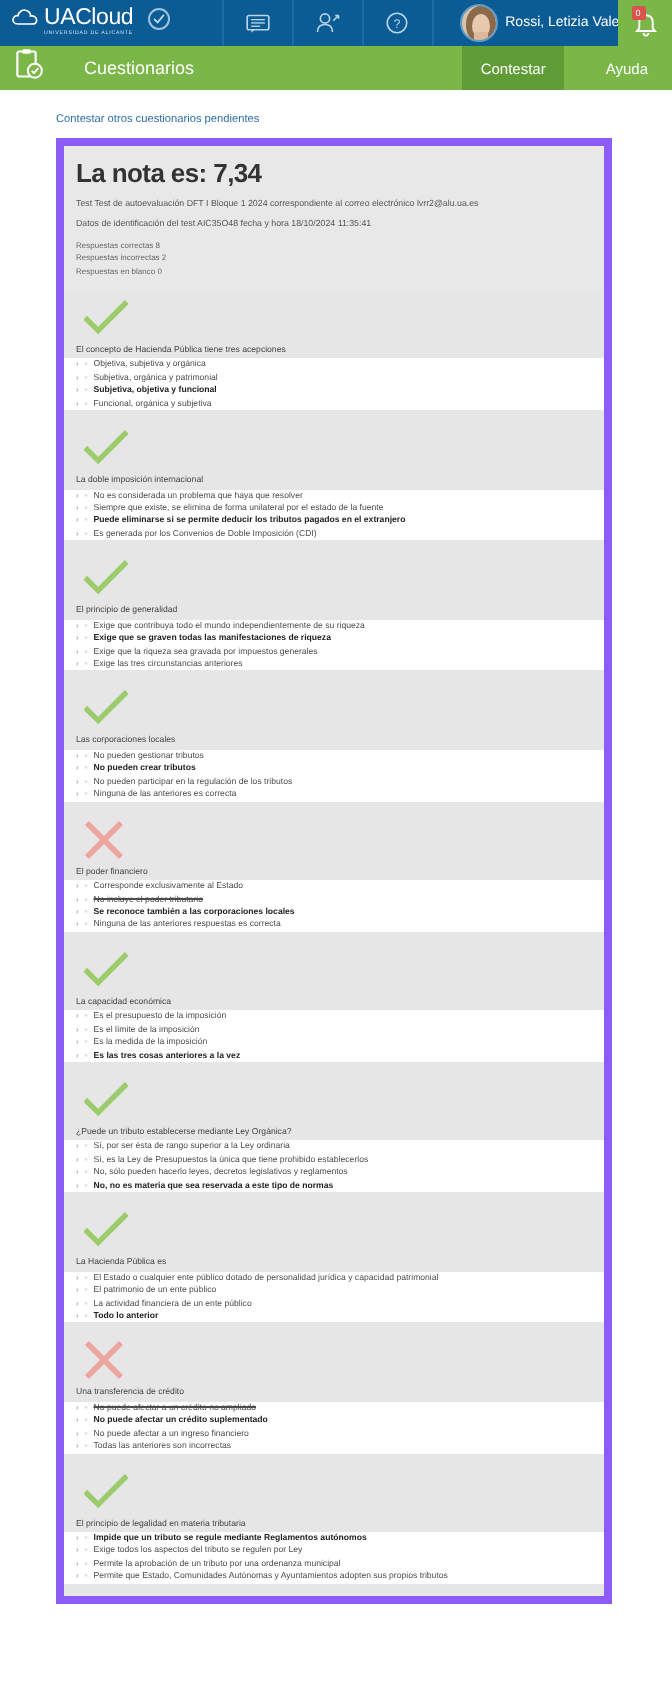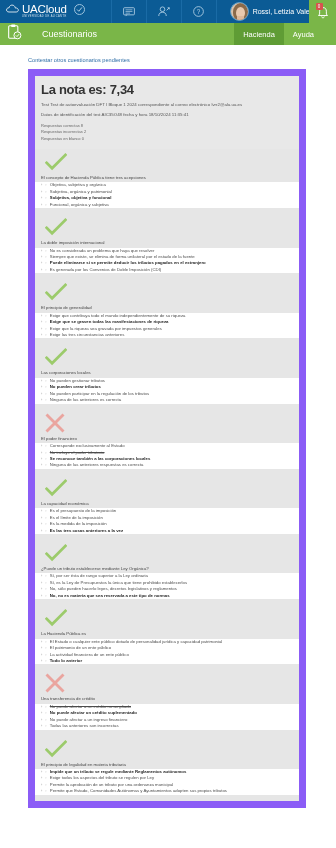--- a/index.html
+++ b/index.html
@@ -56,32 +56,32 @@
   
   .greenbar {
     height: 22px; background:#7ab648; display:flex; align-items:center;
     position: relative;
   }
   .gb-title { display:flex; align-items:center; gap:20px; padding-left:7px; }
   .gb-title-text { font-size:9px; color:#ffffff; }
   .gb-actions { position:absolute; right:0; top:0; height:22px; display:flex; }
   .gb-btn { height:22px; display:flex; align-items:center; padding:0 9px; font-size:7.5px; color:#ffffff; white-space:nowrap; }
   .gb-btn.active { background:#5f9c35; }
-  .gb-btn.plain { background:#7ab648; padding-right:22px; }
+  .gb-btn.plain { background:#7ab648; padding-right:12px;margin-left:12px; }
 
   
   .content { padding: 8px 0 0 0; background:#ffffff; }
   .pending-link {
     font-size: 5.6px; color:#2f6fa8; padding-left: 28px; padding-top: 4px; padding-bottom: 6px;
     text-decoration: none; display:block; cursor:pointer;
   }
 
   .card {
     margin: 0 30px 0 28px;
-    border: 7px solid #8b5cf6;
+    border: 4px solid #8b5cf6;
     background:#ffffff;
     padding: 0;
   }
   .grade-block { background:#e8e8e8; padding: 6px 6px 7px 6px; }
   .grade-title { font-size: 13px; font-weight: bold; color:#333; letter-spacing:-.3px; margin-bottom:5px; }
   .grade-p { font-size: 4.4px; color:#555; line-height:1.45; margin: 0 0 4px 0; }
   .grade-small { font-size: 4px; color:#666; line-height:1.6; margin:0; }
 
   
   .q { position: relative; padding: 0 0 0 0; }
@@ -191,21 +191,21 @@
         <svg width="15" height="16" viewBox="0 0 18 19">
           <rect x="2" y="2" width="11" height="15" rx="1.2" fill="none" stroke="#ffffff" stroke-width="1.3"></rect>
           <rect x="5" y="0.6" width="5" height="2.8" rx="0.8" fill="#ffffff"></rect>
           <circle cx="12.5" cy="13.5" r="4.2" fill="#7ab648" stroke="#ffffff" stroke-width="1.2"></circle>
           <path d="M10.6 13.6 L12 15 L14.6 12" fill="none" stroke="#ffffff" stroke-width="1.1"></path>
         </svg>
       </span>
       <span class="gb-title-text">Cuestionarios</span>
     </div>
     <div class="gb-actions">
-      <div class="gb-btn active">Hacienda</div>
+      <div class="gb-btn active">Contestar</div>
       <div class="gb-btn plain">Ayuda</div>
     </div>
   </div>
 
   <div class="content">
     <a class="pending-link">Contestar otros cuestionarios pendientes</a>
 
     <div class="card">
       <div class="grade-block">
         <div class="grade-title">La nota es: 7,34</div>

